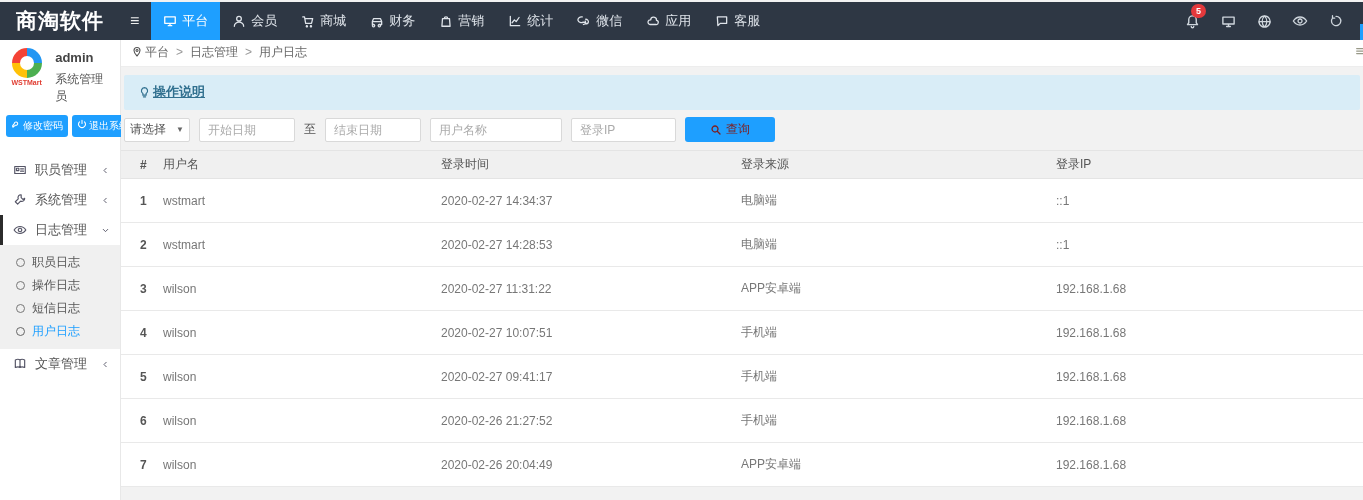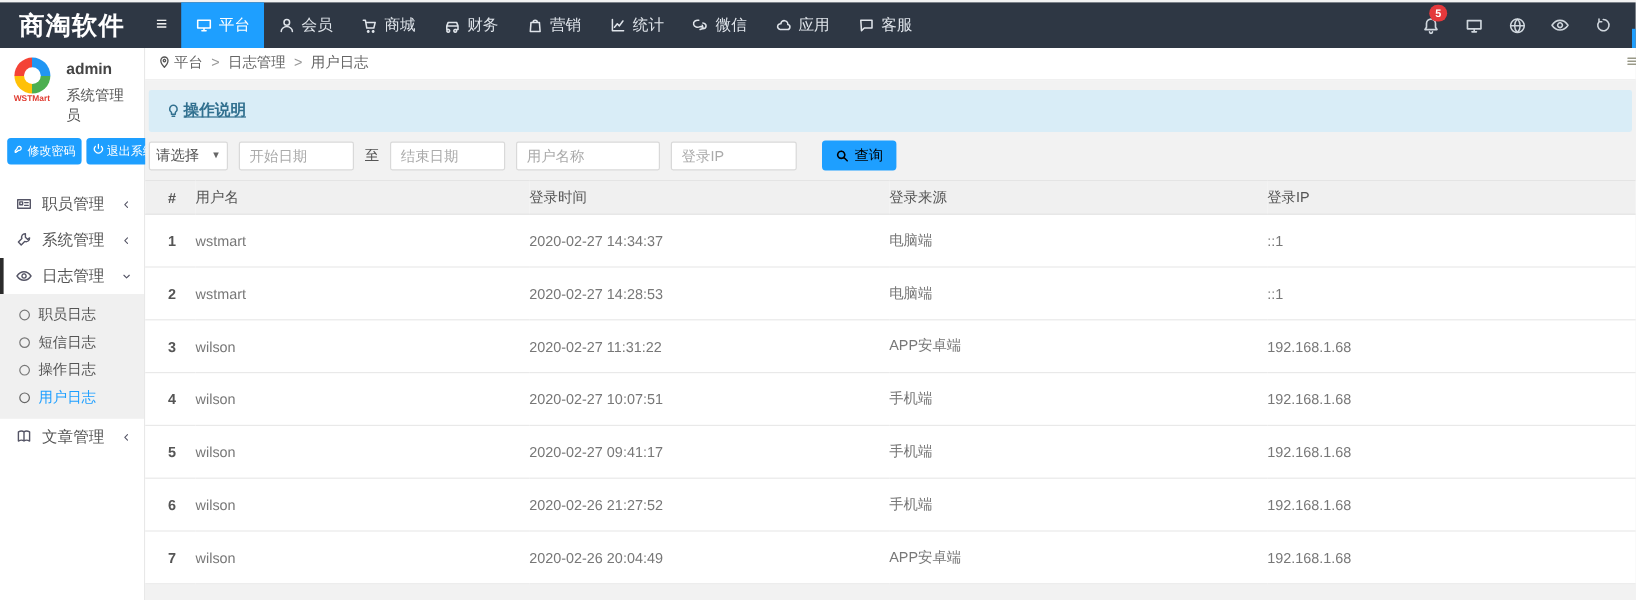--- a/index.html
+++ b/index.html
@@ -79,25 +79,25 @@
 
   .filter-bar { margin:7px 3px 0 3px; display:flex; align-items:center; gap:9px; }
   .fake-select { width:66px; height:24px; background:#fff; border:1px solid #d9d9d9; border-radius:2px;
     display:flex; align-items:center; justify-content:space-between; padding:0 5px; font-size:12px;
     color:#555; cursor:pointer; }
   .fake-select .caret { font-size:8px; color:#666; }
   .filter-bar input { height:24px; border:1px solid #d9d9d9; border-radius:2px; padding:0 8px;
     font-size:12px; color:#555; background:#fff; outline:none; }
   .filter-bar input::placeholder { color:#aaa; }
   .in-date { width:96px; }
-  .in-name { width:120px; }
+  .in-name { width:132px; }
   .in-ip { width:105px; }
   .to-label { font-size:12px; color:#555; }
-  .search-btn { height:25px; background:var(--accent); color:#000000; border:none; border-radius:3px;
-    padding:0 11px; font-size:12px; display:flex; align-items:center; gap:4px; cursor:pointer;margin-left:12px; }
+  .search-btn { height:25px; background:var(--accent); color:#7f1d1d; border:none; border-radius:3px;
+    padding:0 25px; font-size:12px; display:flex; align-items:center; gap:4px; cursor:pointer; }
 
   .log-table-wrap { margin-top:8px; background:#fff; }
   table.log-table { width:100%; border-collapse:collapse; table-layout:fixed; }
   .log-table th { background:#f0f0f0; border-top:1px solid #e4e4e4; border-bottom:1px solid #e4e4e4;
     height:28px; font-size:12px; font-weight:normal; color:#555; text-align:left; padding:0; }
   .log-table td { height:44px; font-size:12px; color:#777; border-bottom:1px solid #e9e9e9; padding:0; }
   .log-table .c-idx { padding-left:19px; font-weight:bold; color:#555; }
   th.c-idx { font-weight:normal; }
   .log-table tr { cursor:default; }
 </style>
@@ -293,25 +293,25 @@
           </svg>
         </span>
       </div>
       <div class="submenu">
         <div class="submenu-item">
           <span class="dot"></span>
           <span>职员日志</span>
         </div>
         <div class="submenu-item">
           <span class="dot"></span>
-          <span>短信日志</span>
+          <span>操作日志</span>
         </div>
         <div class="submenu-item">
           <span class="dot"></span>
-          <span>操作日志</span>
+          <span>短信日志</span>
         </div>
         <div class="submenu-item active">
           <span class="dot"></span>
           <span>用户日志</span>
         </div>
       </div>
       <div class="menu-item">
         <span>
           <svg width="14" height="14" viewBox="0 0 24 24" style="display: block;">
             <path d="M4 5c3-1.5 6-1.5 8 0c2-1.5 5-1.5 8 0v13c-3-1.5-6-1.5-8 0c-2-1.5-5-1.5-8 0z M12 5v13" fill="none" stroke="currentColor" stroke-width="2" stroke-linecap="round" stroke-linejoin="round"></path>

